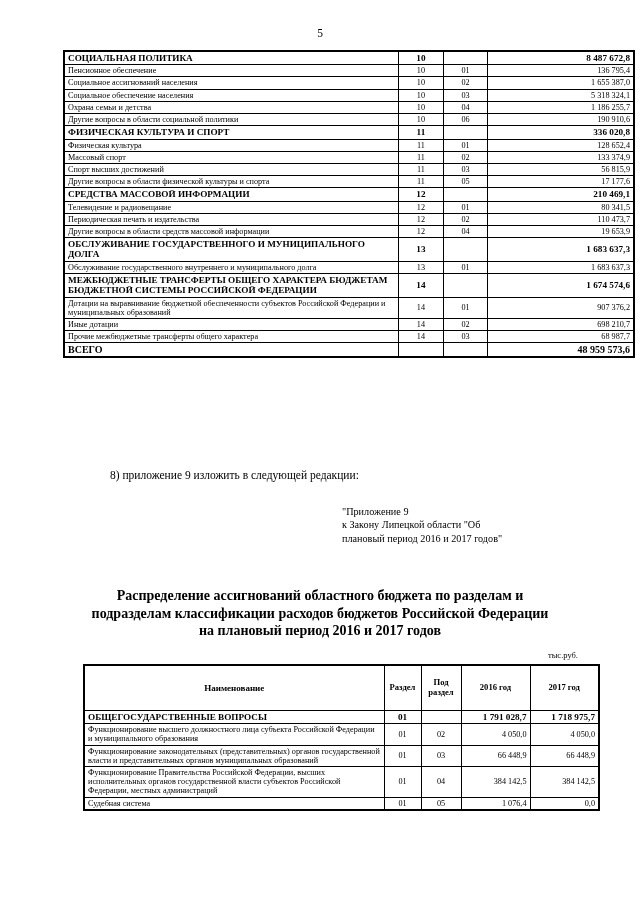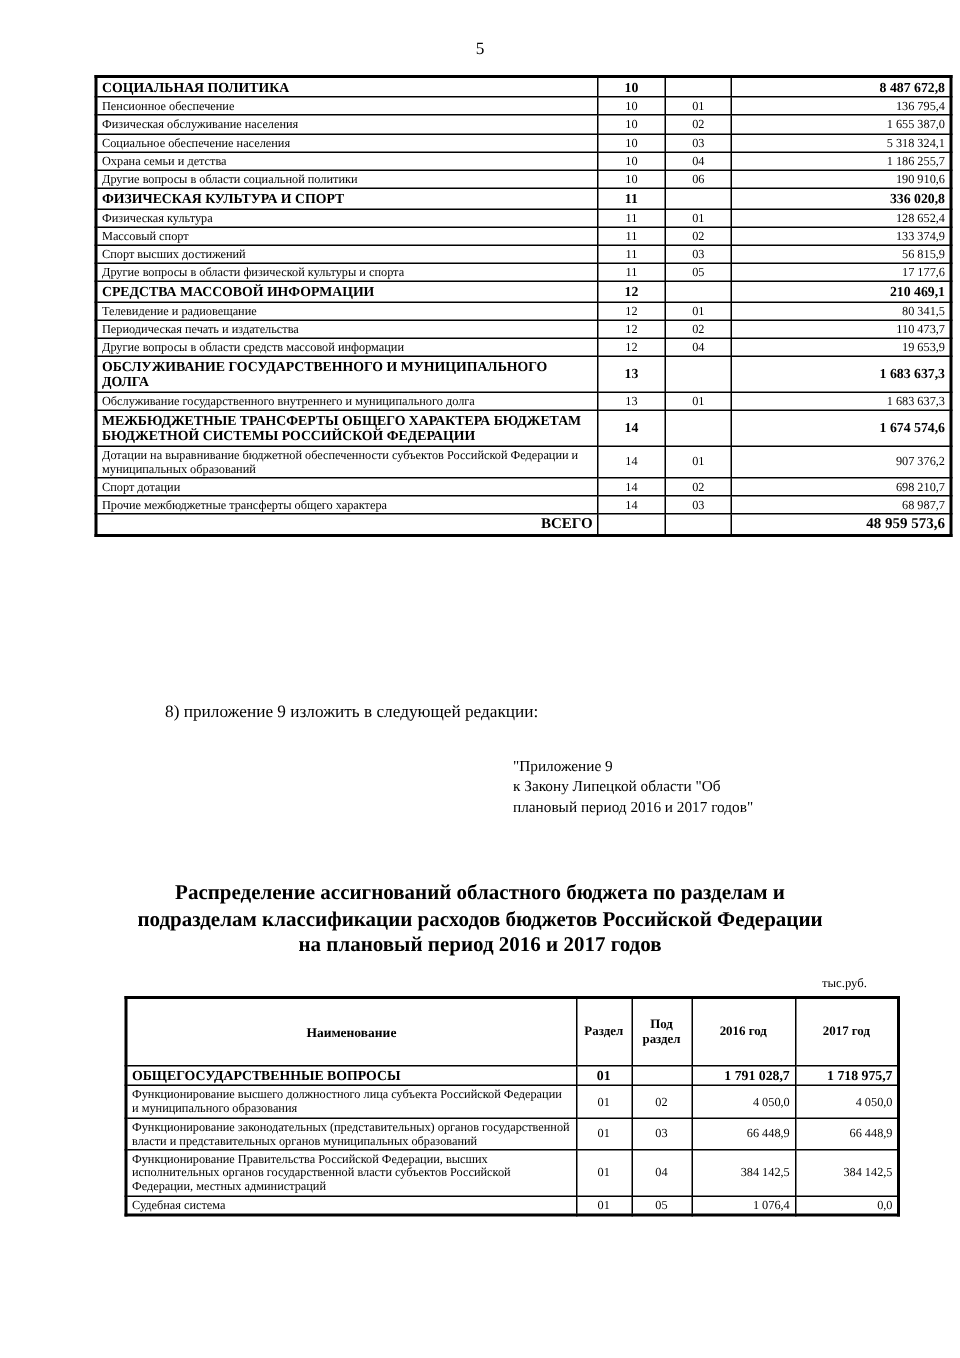--- a/index.html
+++ b/index.html
@@ -53,21 +53,21 @@
   td.c-val       { text-align: right;  padding-right: 4px; }
 
   tr.section td {
     font-weight: bold;
     font-size: 9.2px;
   }
   tr.total td {
     font-weight: bold;
     font-size: 10px;
   }
-  tr.total td.c-name { text-align: right; }
+  tr.total td.c-name { text-align: left; }
 
   
   .table-top {
     position: absolute;
     left: 63px;
     top: 50px;
     width: 572px;
     border: 2px solid #000000;
   }
   .table-top td { border-color: #000000; }
@@ -146,21 +146,21 @@
           <td class="c-podrazdel"></td>
           <td class="c-val">8 487 672,8</td>
         </tr>
         <tr class="item">
           <td class="c-name">Пенсионное обеспечение</td>
           <td class="c-razdel">10</td>
           <td class="c-podrazdel">01</td>
           <td class="c-val">136 795,4</td>
         </tr>
         <tr class="item">
-          <td class="c-name">Физическая обслуживание населения</td>
+          <td class="c-name">Социальное ассигнований населения</td>
           <td class="c-razdel">10</td>
           <td class="c-podrazdel">02</td>
           <td class="c-val">1 655 387,0</td>
         </tr>
         <tr class="item">
           <td class="c-name">Социальное обеспечение населения</td>
           <td class="c-razdel">10</td>
           <td class="c-podrazdel">03</td>
           <td class="c-val">5 318 324,1</td>
         </tr>
@@ -248,21 +248,21 @@
           <td class="c-podrazdel"></td>
           <td class="c-val">1 674 574,6</td>
         </tr>
         <tr class="item">
           <td class="c-name">Дотации на выравнивание бюджетной обеспеченности субъектов Российской Федерации и муниципальных образований</td>
           <td class="c-razdel">14</td>
           <td class="c-podrazdel">01</td>
           <td class="c-val">907 376,2</td>
         </tr>
         <tr class="item">
-          <td class="c-name">Спорт дотации</td>
+          <td class="c-name">Иные дотации</td>
           <td class="c-razdel">14</td>
           <td class="c-podrazdel">02</td>
           <td class="c-val">698 210,7</td>
         </tr>
         <tr class="item">
           <td class="c-name">Прочие межбюджетные трансферты общего характера</td>
           <td class="c-razdel">14</td>
           <td class="c-podrazdel">03</td>
           <td class="c-val">68 987,7</td>
         </tr>

